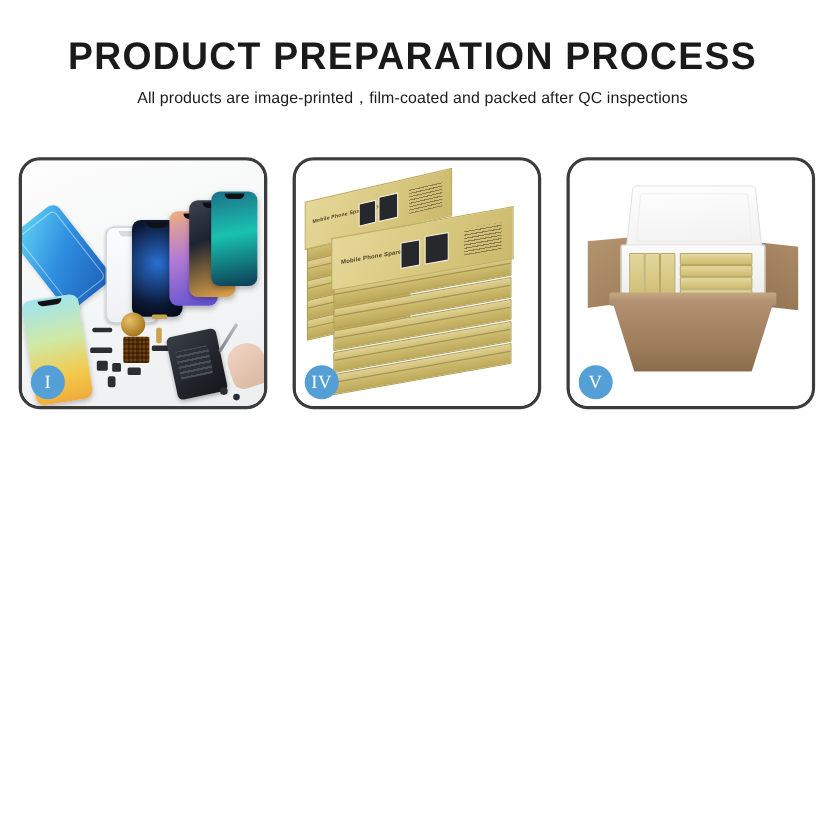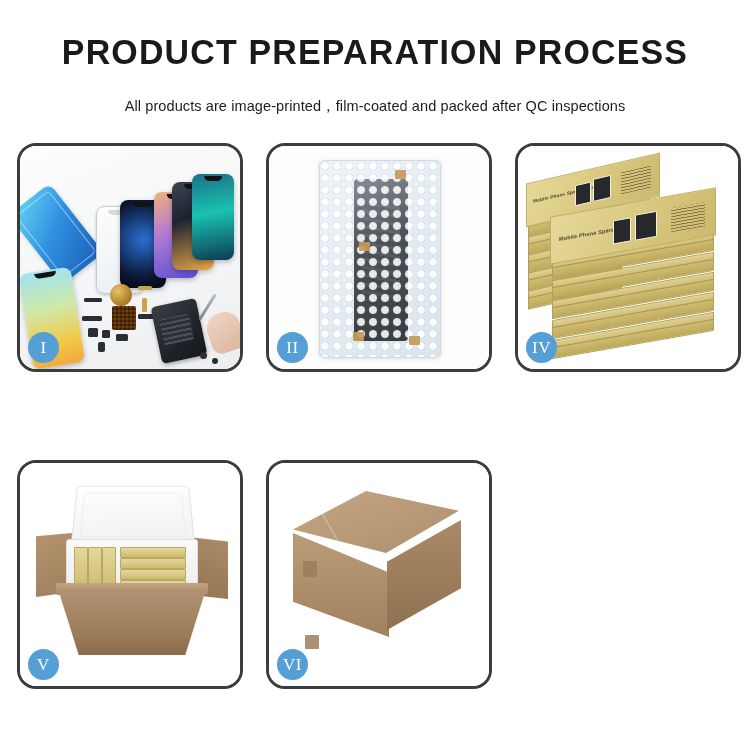--- a/index.html
+++ b/index.html
@@ -8,21 +8,21 @@
     font-family:"Liberation Sans","DejaVu Sans",sans-serif;
     overflow:hidden;position:relative;
   }
   .header{text-align:center;padding-top:34px;}
   .title{
     font-size:35px;font-weight:bold;color:#1a1a1a;
     letter-spacing:1.2px;line-height:1.05;
     transform:scaleX(0.97);
   }
   .subtitle{
-    font-size:14.5px;color:#1c1c1c;margin-top:26px;letter-spacing:.1px;
+    font-size:14.5px;color:#1c1c1c;margin-top:9px;letter-spacing:.1px;
   }
   .grid{
     position:absolute;left:17px;top:143px;
     width:716px;
     display:grid;
     grid-template-columns:repeat(3,226px);
     grid-template-rows:repeat(2,229px);
     column-gap:23px;row-gap:88px;
   }
   .panel{
@@ -234,34 +234,20 @@
 
       <div class="backpl" style="left:136px;top:156px;"></div>
       <div class="tool" style="left:186px;top:146px;"></div>
       <div class="hand" style="left:188px;top:166px;"></div>
       <div class="chip" style="left:180px;top:206px;width:7px;height:7px;border-radius:50%;"></div>
       <div class="chip" style="left:192px;top:212px;width:6px;height:6px;border-radius:50%;"></div>
     </div>
     <div class="badge">I</div>
   </div>
 
-  <div class="panel">
-    <div class="stage">
-      <div class="bagbg"></div>
-      <div class="bag">
-        <div class="inner"></div>
-        <div class="bubbles"></div>
-      </div>
-      <div class="tape" style="left:126px;top:24px;"></div>
-      <div class="tape" style="left:90px;top:96px;"></div>
-      <div class="tape" style="left:84px;top:186px;"></div>
-      <div class="tape" style="left:140px;top:190px;"></div>
-    </div>
-    <div class="badge">II</div>
-  </div>
 
 
   <div class="panel">
     <div class="stage">
       <div class="p4bg"></div>
 
       <div class="slab" style="left:10px;top:62px;width:92px;transform:skewY(-13deg);"></div>
       <div class="slab" style="left:10px;top:80px;width:92px;transform:skewY(-13deg);"></div>
       <div class="slab" style="left:10px;top:98px;width:92px;transform:skewY(-13deg);"></div>
       <div class="slab" style="left:10px;top:116px;width:92px;transform:skewY(-13deg);"></div>
@@ -305,26 +291,14 @@
       <div class="ybar" style="left:100px;top:95px;width:64px;height:9px;"></div>
       <div class="ybar" style="left:100px;top:106px;width:64px;height:9px;"></div>
       <div class="ybar" style="left:100px;top:117px;width:64px;height:8px;"></div>
 
       <div class="cartonRim"></div>
       <div class="cartonBody"></div>
     </div>
     <div class="badge">V</div>
   </div>
 
-  <div class="panel">
-    <div class="stage">
-      <div class="p6bg"></div>
-      <div class="cTop"></div>
-      <div class="cFrontL"></div>
-      <div class="cFrontR"></div>
-      <div class="seam" style="left:60px;top:36px;width:2px;height:56px;transform:rotate(-30deg);"></div>
-      <div class="tapeSq" style="left:34px;top:98px;width:14px;height:16px;"></div>
-      <div class="tapeSq" style="left:36px;top:172px;width:14px;height:14px;"></div>
-    </div>
-    <div class="badge">VI</div>
-  </div>
 
 </div>
 
 </body></html>

